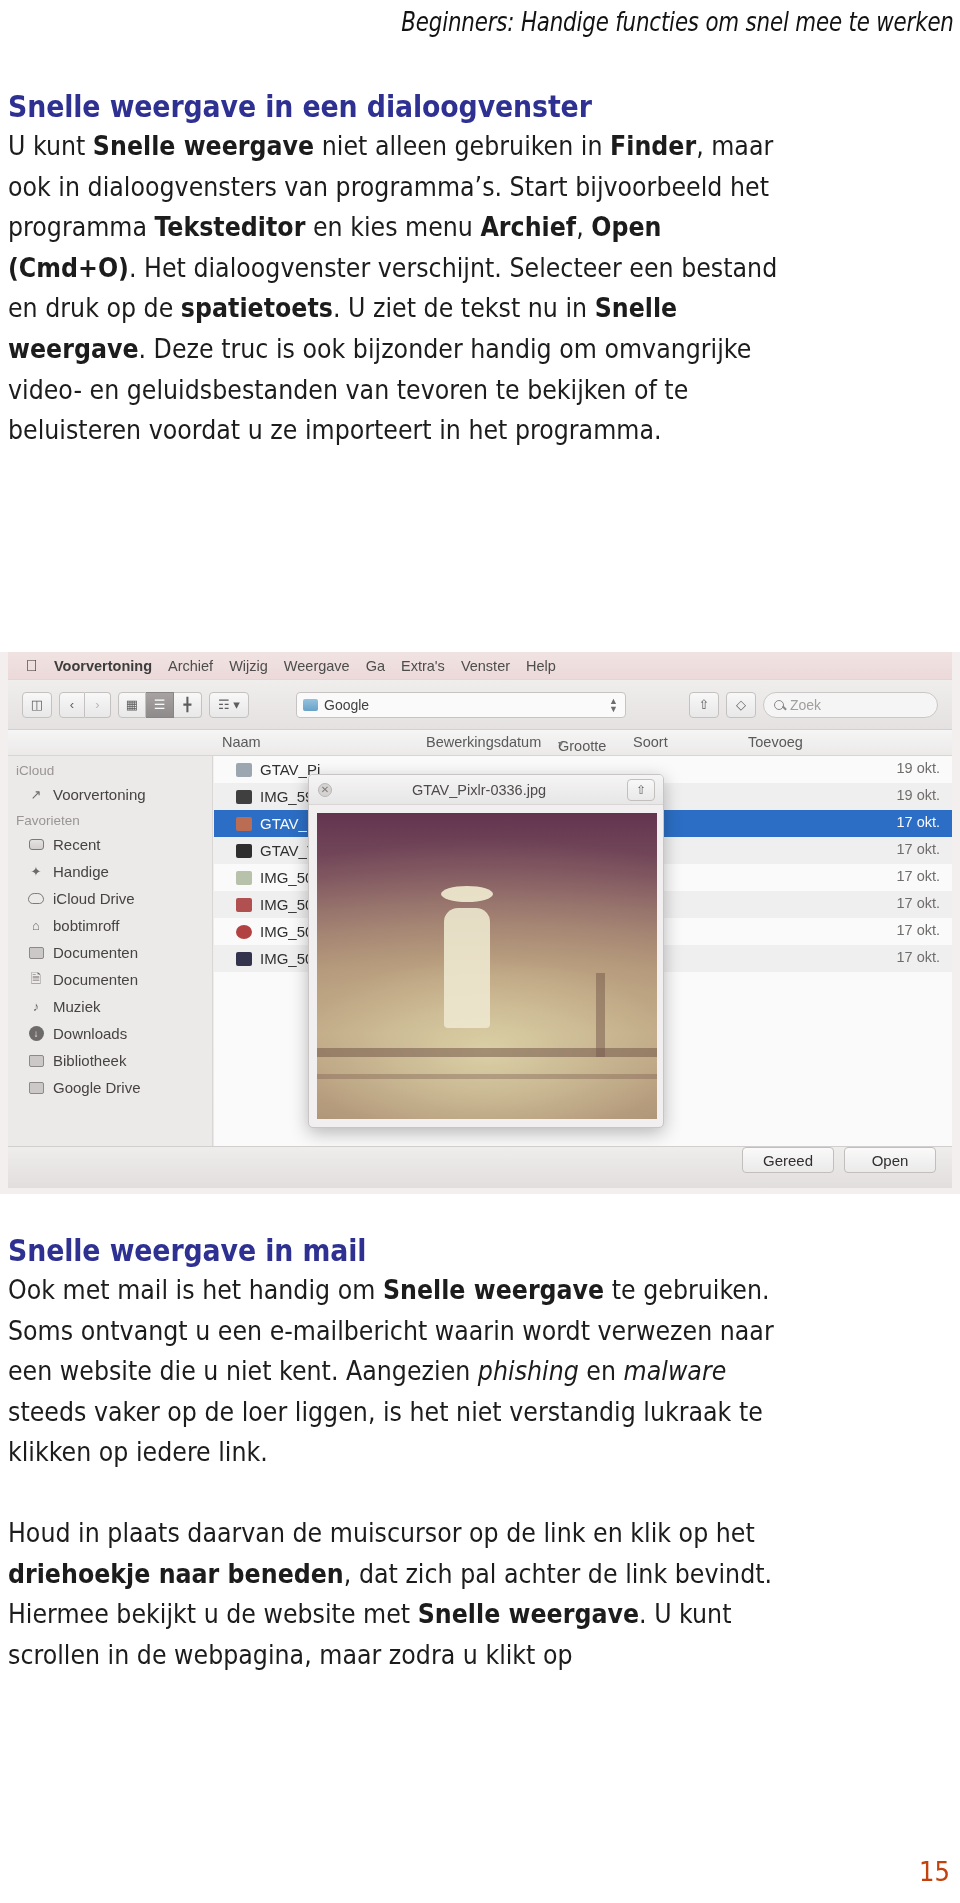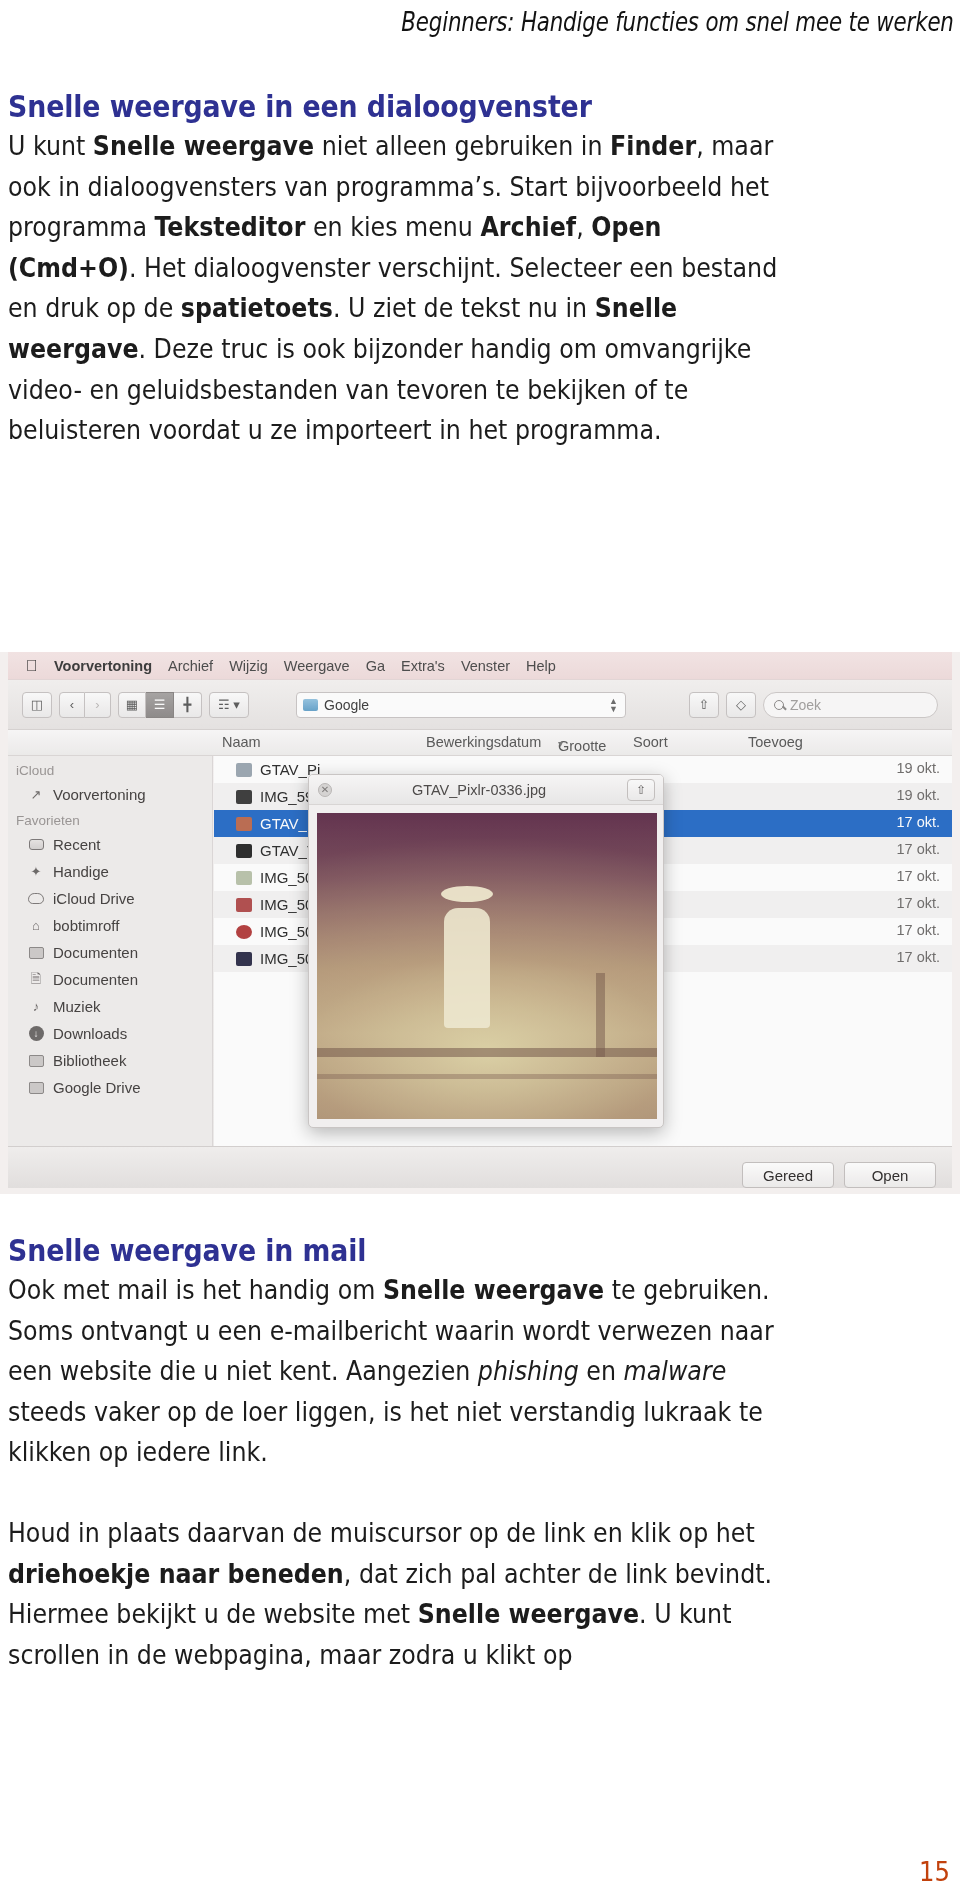--- a/index.html
+++ b/index.html
@@ -316,21 +316,21 @@
     background: rgba(120,85,70,0.5);
   }
 
   
   .dialog-footer {
     position: absolute;
     left: 0; right: 0; bottom: 0;
     height: 42px;
     background: linear-gradient(#f4f1f0, #e6e2e1);
     border-top: 1px solid #d6d1d0;
-    display: flex; align-items: flex-end; justify-content: flex-end;
+    display: flex; align-items: flex-start; justify-content: flex-end;
     gap: 10px; padding-right: 16px;
   }
   .dbtn {
     min-width: 92px; height: 26px;
     border: 1px solid #c5c0bf; border-radius: 4px;
     background: linear-gradient(#ffffff, #f0eeed);
     font-size: 15px; color: #2f2c2b;
     display: flex; align-items: center; justify-content: center;
   }
 

